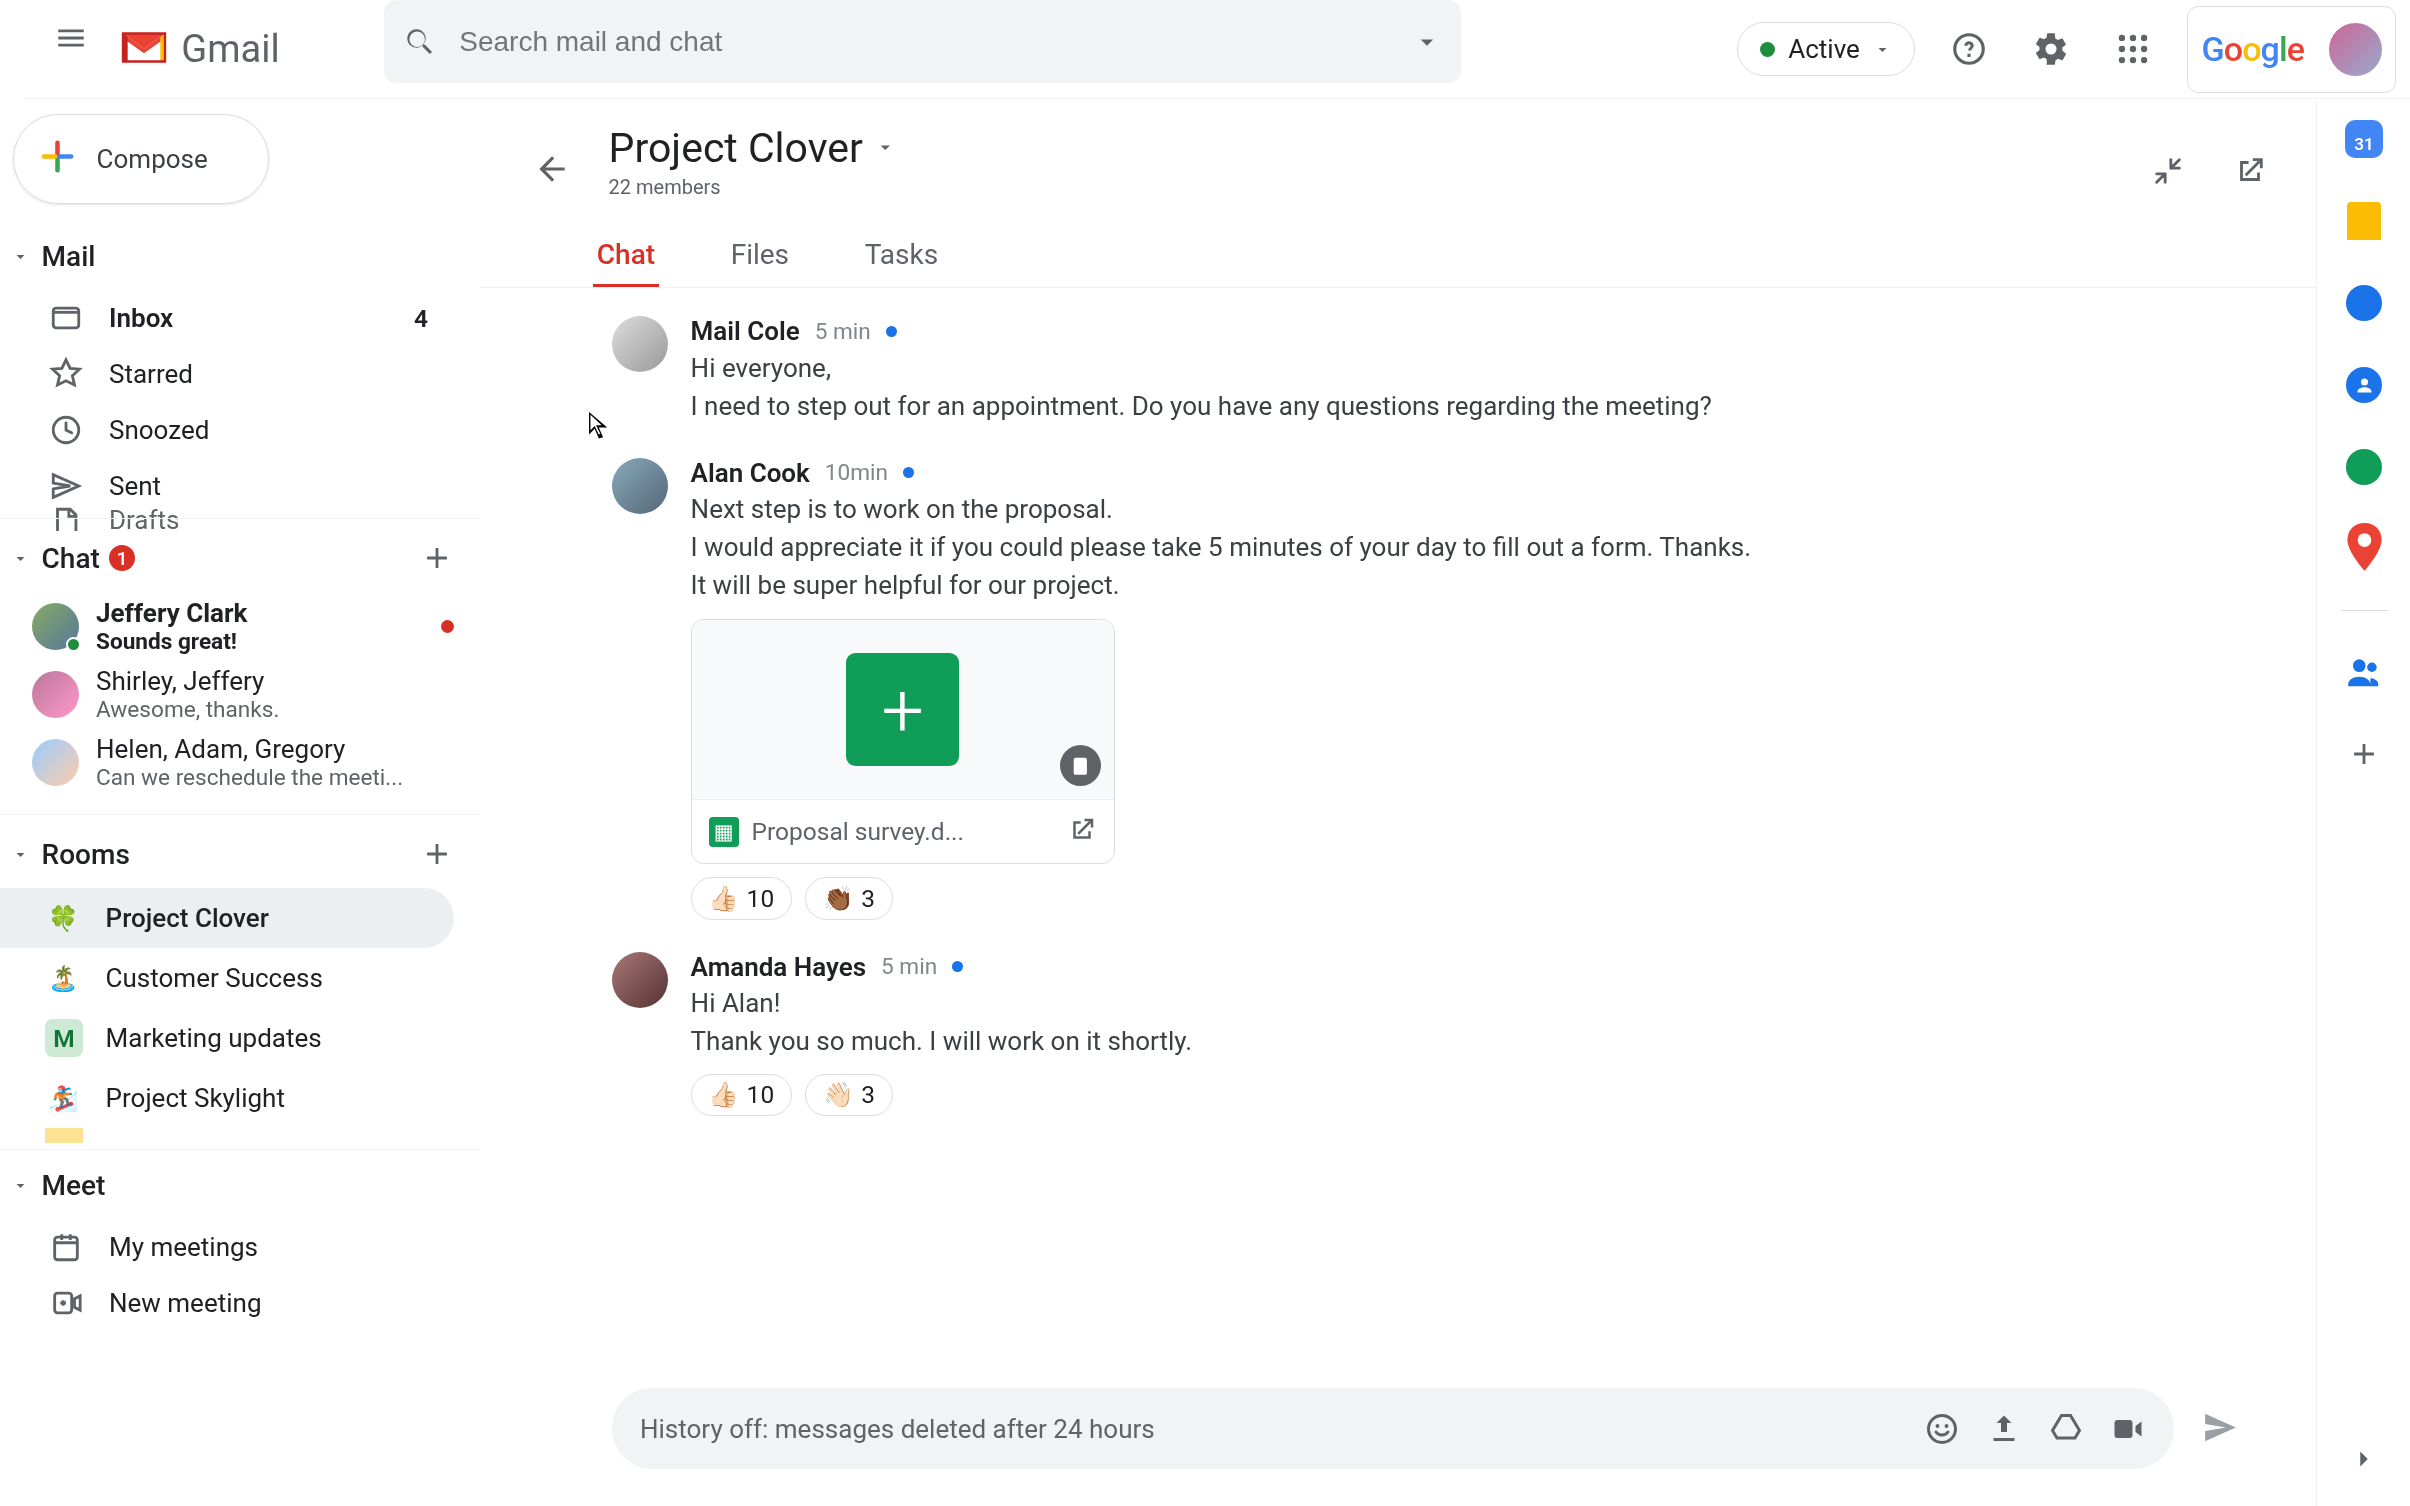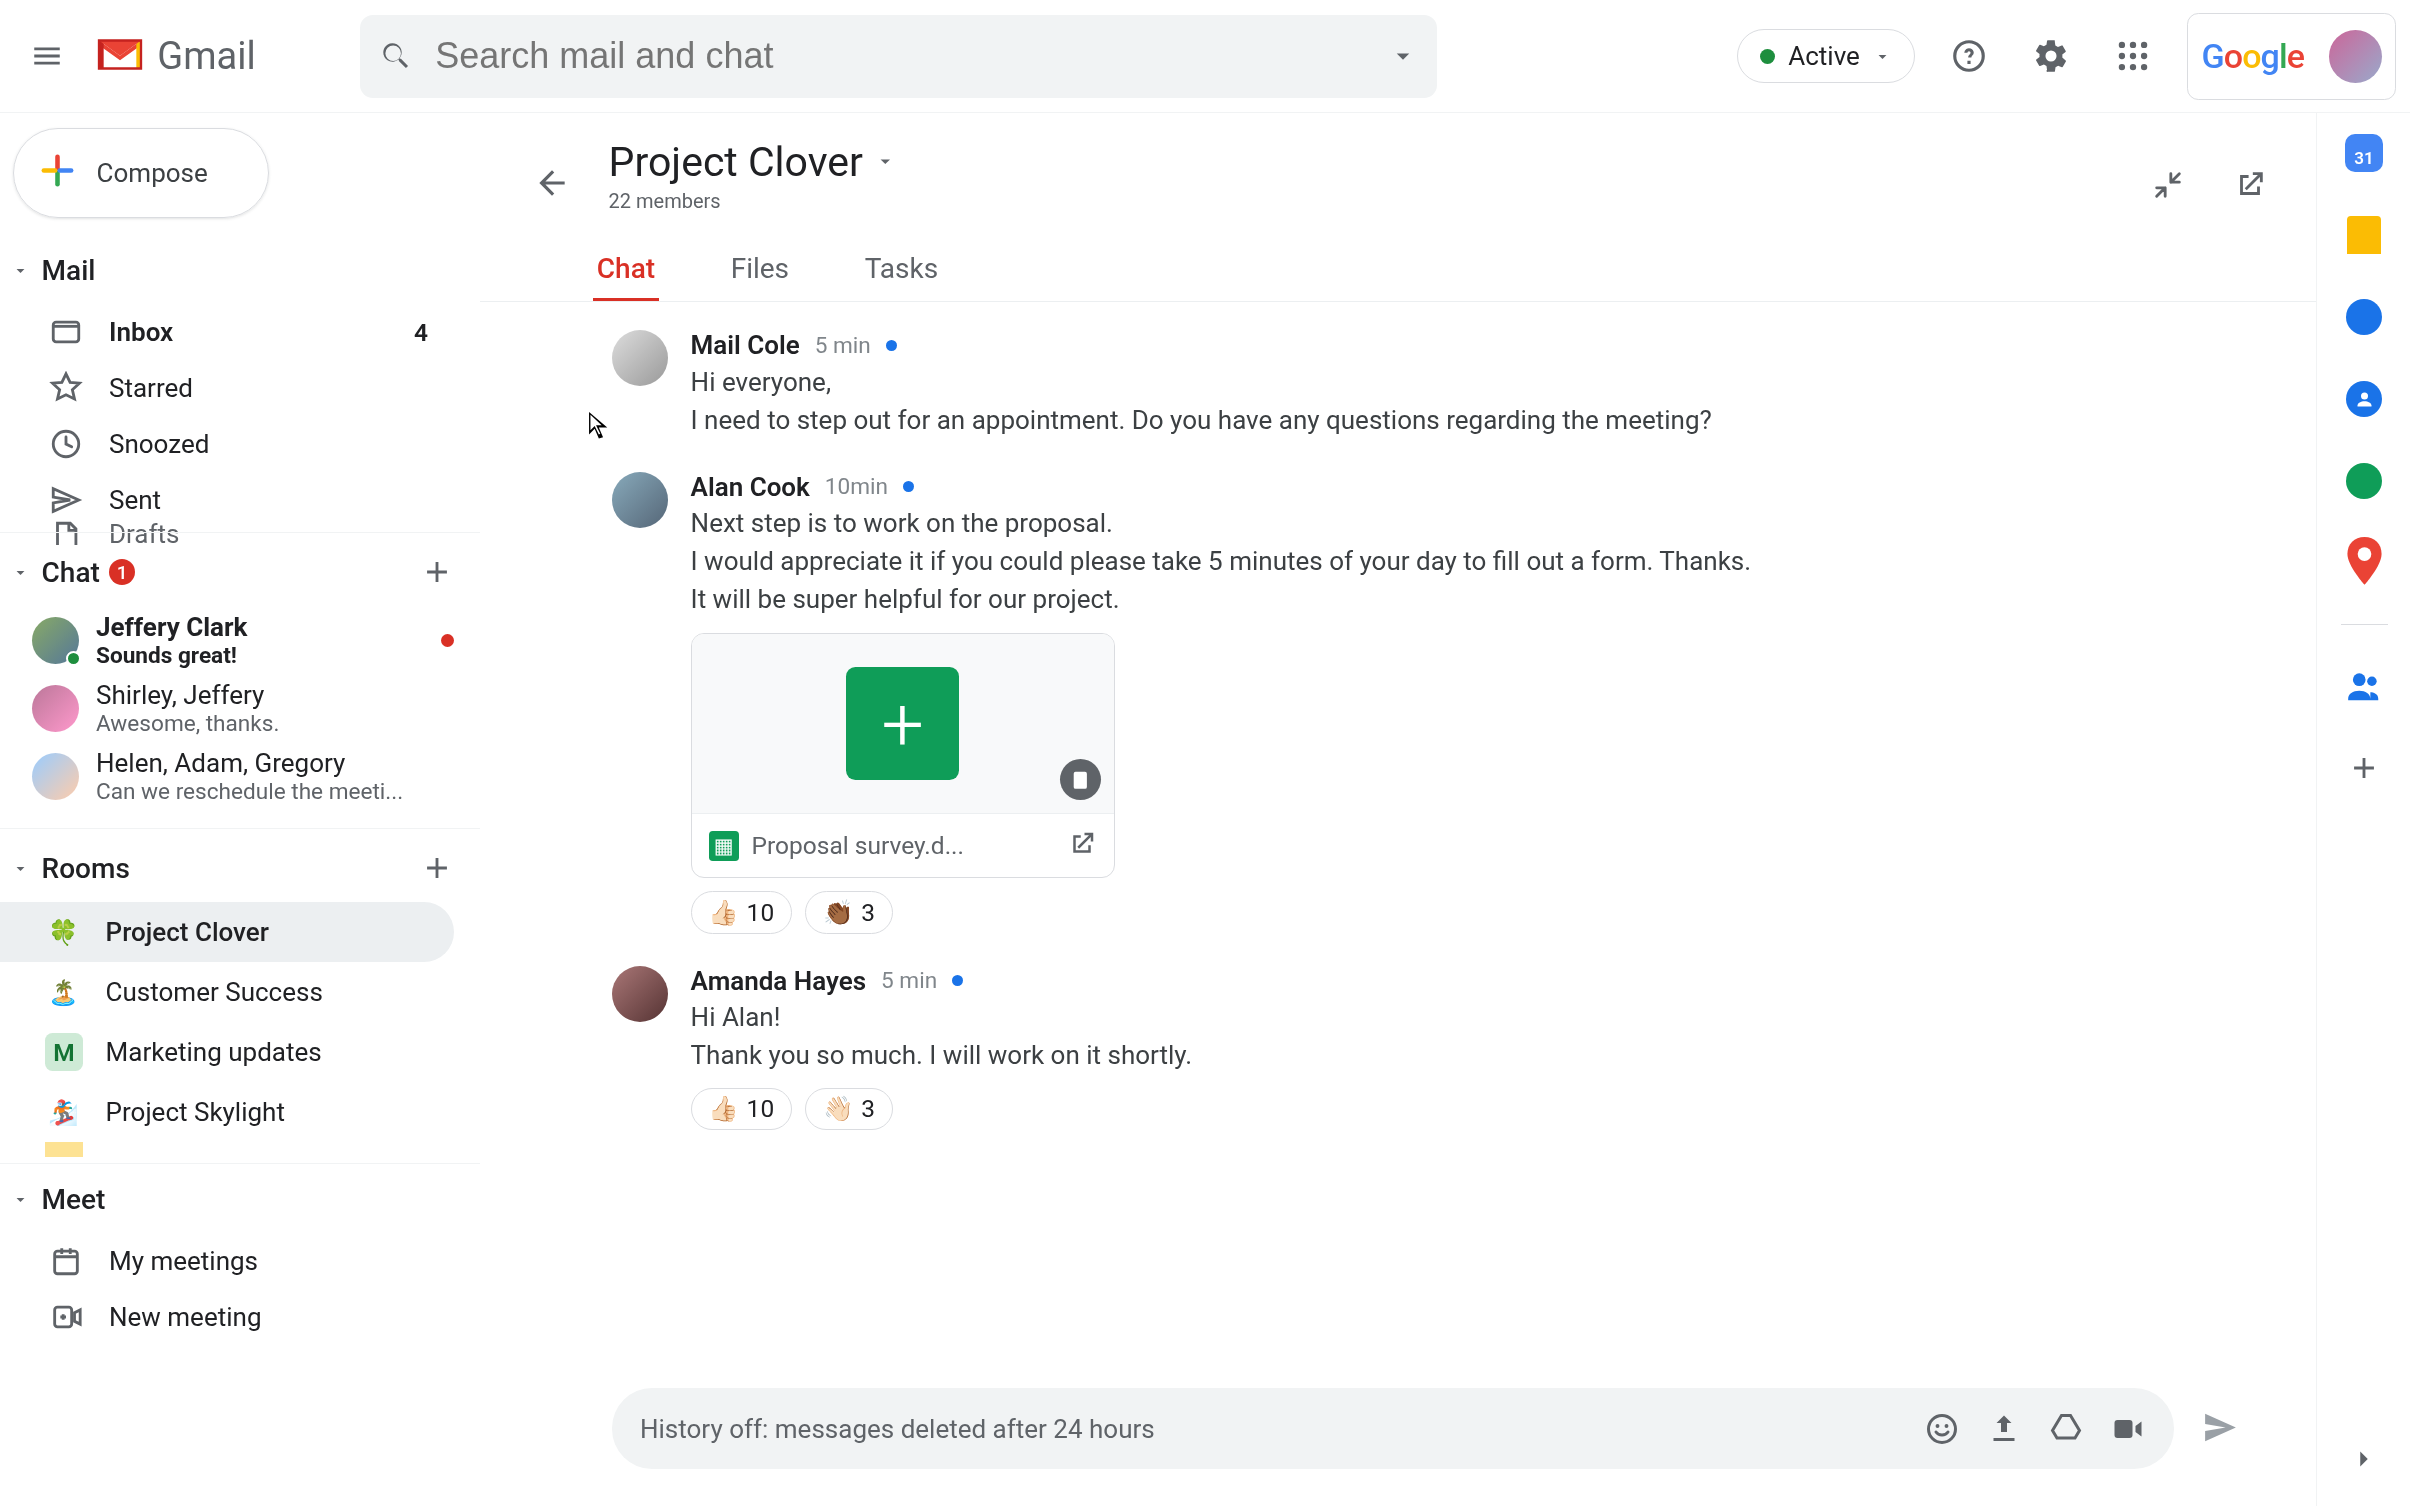--- a/index.html
+++ b/index.html
@@ -1,28 +1,28 @@
 <!DOCTYPE html>
 <html style="font-size:15px"><head>
 <meta charset="utf-8">
 <style>
 * { box-sizing: border-box; margin: 0; padding: 0; }
 body { font-family: 'Google Sans', Roboto, Arial, sans-serif; font-size: 13px; color: #202124; background: #fff; overflow: hidden; }
 .app { display: flex; flex-direction: column; width: 2411px; height: 1507px; transform-origin: top left; }
 
 
-.header { display: flex; align-items: center; height: 113px; padding: 0 15px 0 9.4px; border-bottom: 0.9px solid #f1f3f4; }
+.header { display: flex; height: 99px; padding: 0 15px 0 9.4px; border-bottom: 0.9px solid #f1f3f4; margin-left: 24px; }
 .menu-btn { width: 75px; height: 75px; display: flex; align-items: center; justify-content: center; border-radius: 50%; cursor: pointer; }
 .menu-btn svg { width: 34px; height: 34px; fill: #5f6368; }
 .logo-wrap { display: flex; align-items: center; gap: 9.4px; margin-left: 7.5px; margin-right: 104px; }
 .logo-mark svg { width: 56px; height: 43px; }
 .logo-text { font-size: 38px; color: #5f6368; font-weight: 400; }
 .search { flex: 0 0 1077px; height: 83px; background: #f1f3f4; border-radius: 13px; display: flex; align-items: center; padding: 0 19px; }
 .search svg.search-ic { width: 34px; height: 34px; fill: #5f6368; margin-right: 22.6px; }
-.search input { flex: 1; border: none; background: transparent; font-size: 36px; color: #c2410c; outline: none; }
+.search input { flex: 1; border: none; background: transparent; font-size: 28px; color: #c2410c; outline: none; }
 .search .drop-ic { width: 30px; height: 30px; fill: #5f6368; }
 .header-right { display: flex; align-items: center; gap: 26px; margin-left: auto; }
 .status-pill { display: flex; align-items: center; gap: 13px; padding: 11.3px 22.6px; border: 0.9px solid #dadce0; border-radius: 38px; font-size: 26px; cursor: pointer; }
 .status-dot-g { width: 15px; height: 15px; background: #1e8e3e; border-radius: 50%; }
 .ic-btn { width: 56px; height: 56px; display: flex; align-items: center; justify-content: center; border-radius: 50%; cursor: pointer; }
 .ic-btn svg { width: 38px; height: 38px; fill: #5f6368; }
 .google-chip { display: flex; align-items: center; gap: 25px; padding: 16px 13px; border: 0.9px solid #dadce0; border-radius: 11.3px; }
 .google-word { font-size: 34px; font-weight: 500; letter-spacing: -0.9px; }
 .avatar-img { width: 53px; height: 53px; border-radius: 50%; background: linear-gradient(135deg,#c69,#9ac); }
 

